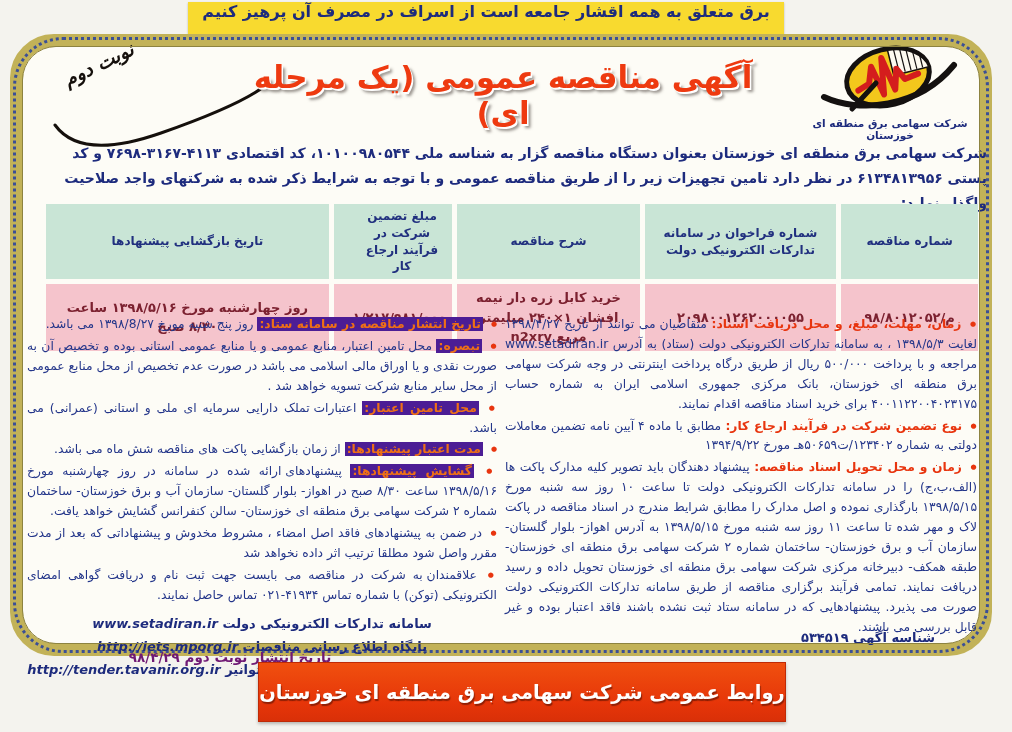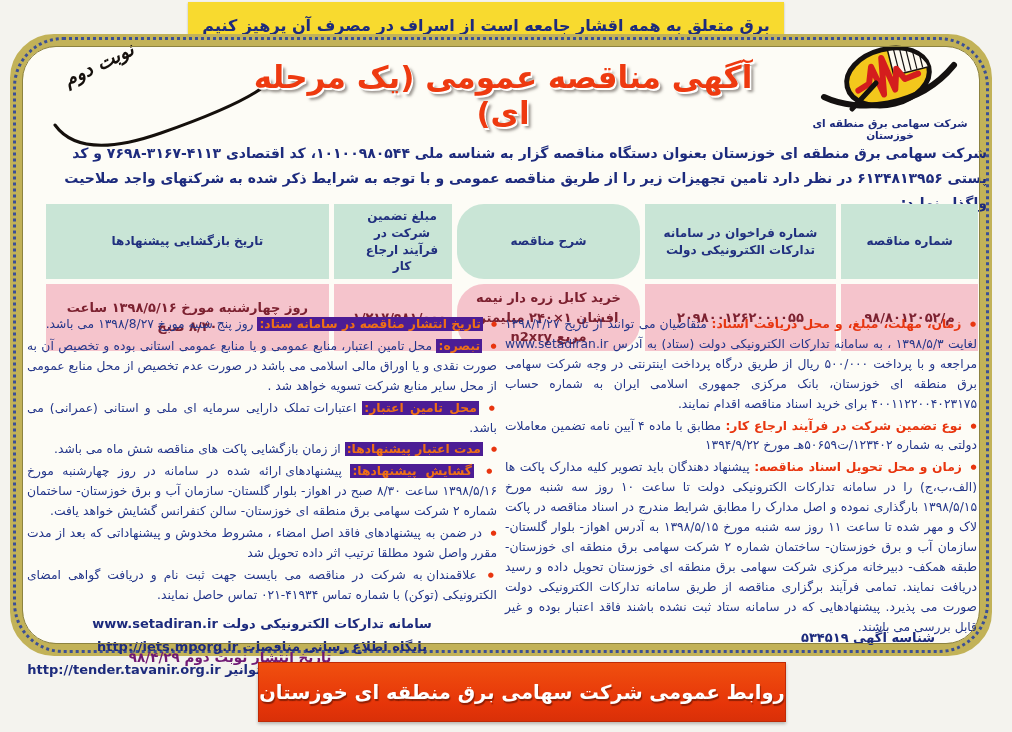--- a/index.html
+++ b/index.html
@@ -8,21 +8,21 @@
     font-family: "DejaVu Sans", sans-serif;
     background:#f4f3ee;
     direction: rtl;
     position: relative;
     overflow: hidden;
   }
   
   .top-banner{
     position:absolute; left:188px; top:2px; width:596px; height:47px;
     background:#f8da2f;
-    display:flex; align-items:center; justify-content:center;
+    display:flex; align-items:flex-start; justify-content:center;
     font-size:16px; font-weight:bold; color:#1d2b7d;
     box-shadow:0 1px 2px rgba(0,0,0,.25);
   }
   
   .frame{
     position:absolute; left:10px; top:34px; width:982px; height:622px;
     border:13px solid #c2b258;
     border-radius:44px;
     background:#fdfcf6;
   }
@@ -65,39 +65,39 @@
     position:absolute; left:18px; top:152px; width:942px;
     display:table; table-layout:fixed; border-spacing:5px; direction:rtl;
   }
   .t-row{ display:table-row; }
   .t-cell{
     display:table-cell; vertical-align:middle; text-align:center;
     padding:4px 6px;
   }
   .th{ background:#c9e5d6; color:#21307f; font-weight:bold; font-size:12px; line-height:1.4; height:50px; }
   .td{ background:#f5c4cc; color:#7c2130; font-weight:bold; font-size:13px; line-height:1.5; height:48px; }
-  .w1{ width:15%; } .w2{ width:21%; } .w3{ width:20%;border-radius:27px; } .w4{ width:13%;padding-left:24px; } .w5{ width:31%; }
+  .w1{ width:15%; } .w2{ width:21%; } .w3{ width:20%; } .w4{ width:13%;padding-left:24px; } .w5{ width:31%; }
   
   .col{
     position:absolute; top:268px;
     font-size:12.3px; line-height:1.62; color:#24368a;
     text-align:justify; font-weight:500;
   }
   .right-col{ left:482px; width:472px; }
   .left-col{ left:4px; width:470px; }
   .col p{ margin:0 0 2px 0; }
   .col p::before{
     content:"●"; color:#e8350f; font-size:7px; vertical-align:2px;
     margin-left:4px;
   }
   .red-head{ color:#e8350f; font-weight:bold; }
   .hl-head{ color:#ee7016; font-weight:bold; background:#4c1d95; padding:0 2px; }
   .hl-head:empty{ display:none; padding:0; }
   .links{ margin-top:6px; text-align:center; font-weight:bold; color:#1d2b7d; font-size:13px; line-height:1.8; }
-  .url{ font-weight:bold; }
+  .url{ font-weight:bold;font-style:italic; }
   
   .ad-id{ position:absolute; left:735px; top:583px; width:220px; text-align:center;
           font-size:13px; font-weight:bold; color:#1d2b7d; }
   .pub-first{ position:absolute; left:405px; top:596px; width:250px; text-align:center;
           font-size:13.5px; font-weight:bold; color:#1d2b7d; }
   .pub-second{ position:absolute; left:72px; top:602px; width:270px; text-align:center;
           font-size:13.5px; font-weight:bold; color:#701a75; }
   
   .footer-banner{
     position:absolute; left:258px; top:662px; width:528px; height:60px;
@@ -213,21 +213,21 @@
       <p>
         <span class="hl-head">مدت اعتبار پیشنهادها:</span>
         <span>از زمان بازگشایی پاکت های مناقصه شش ماه می باشد.</span>
       </p>
       <p>
         <span class="hl-head">گشایش پیشنهادها:</span>
         <span>پیشنهادهای ارائه شده در سامانه در روز چهارشنبه مورخ ۱۳۹۸/۵/۱۶ ساعت ۸/۳۰ صبح در اهواز- بلوار گلستان- سازمان آب و برق خوزستان- ساختمان شماره ۲ شرکت سهامی برق منطقه ای خوزستان- سالن کنفرانس گشایش خواهد یافت.</span>
       </p>
       <p>
         
-        <span>در ضمن به پیشنهادهای فاقد اصل امضاء ، مشروط مخدوش و پیشنهاداتی که بعد از مدت مقرر واصل شود مطلقا ترتیب اثر داده تحویل شد</span>
+        <span>در ضمن به پیشنهادهای فاقد اصل امضاء ، مشروط مخدوش و پیشنهاداتی که بعد از مدت مقرر واصل شود مطلقا ترتیب اثر داده نخواهد شد</span>
       </p>
       <p>
         
         <span>علاقمندان به شرکت در مناقصه می بایست جهت ثبت نام و دریافت گواهی امضای الکترونیکی (توکن) با شماره تماس ۴۱۹۳۴-۰۲۱ تماس حاصل نمایند.</span>
       </p>
       <div class="links">
         <div>
           <span>سامانه تدارکات الکترونیکی دولت</span>
           <span class="url" dir="ltr">www.setadiran.ir</span>
         </div>

